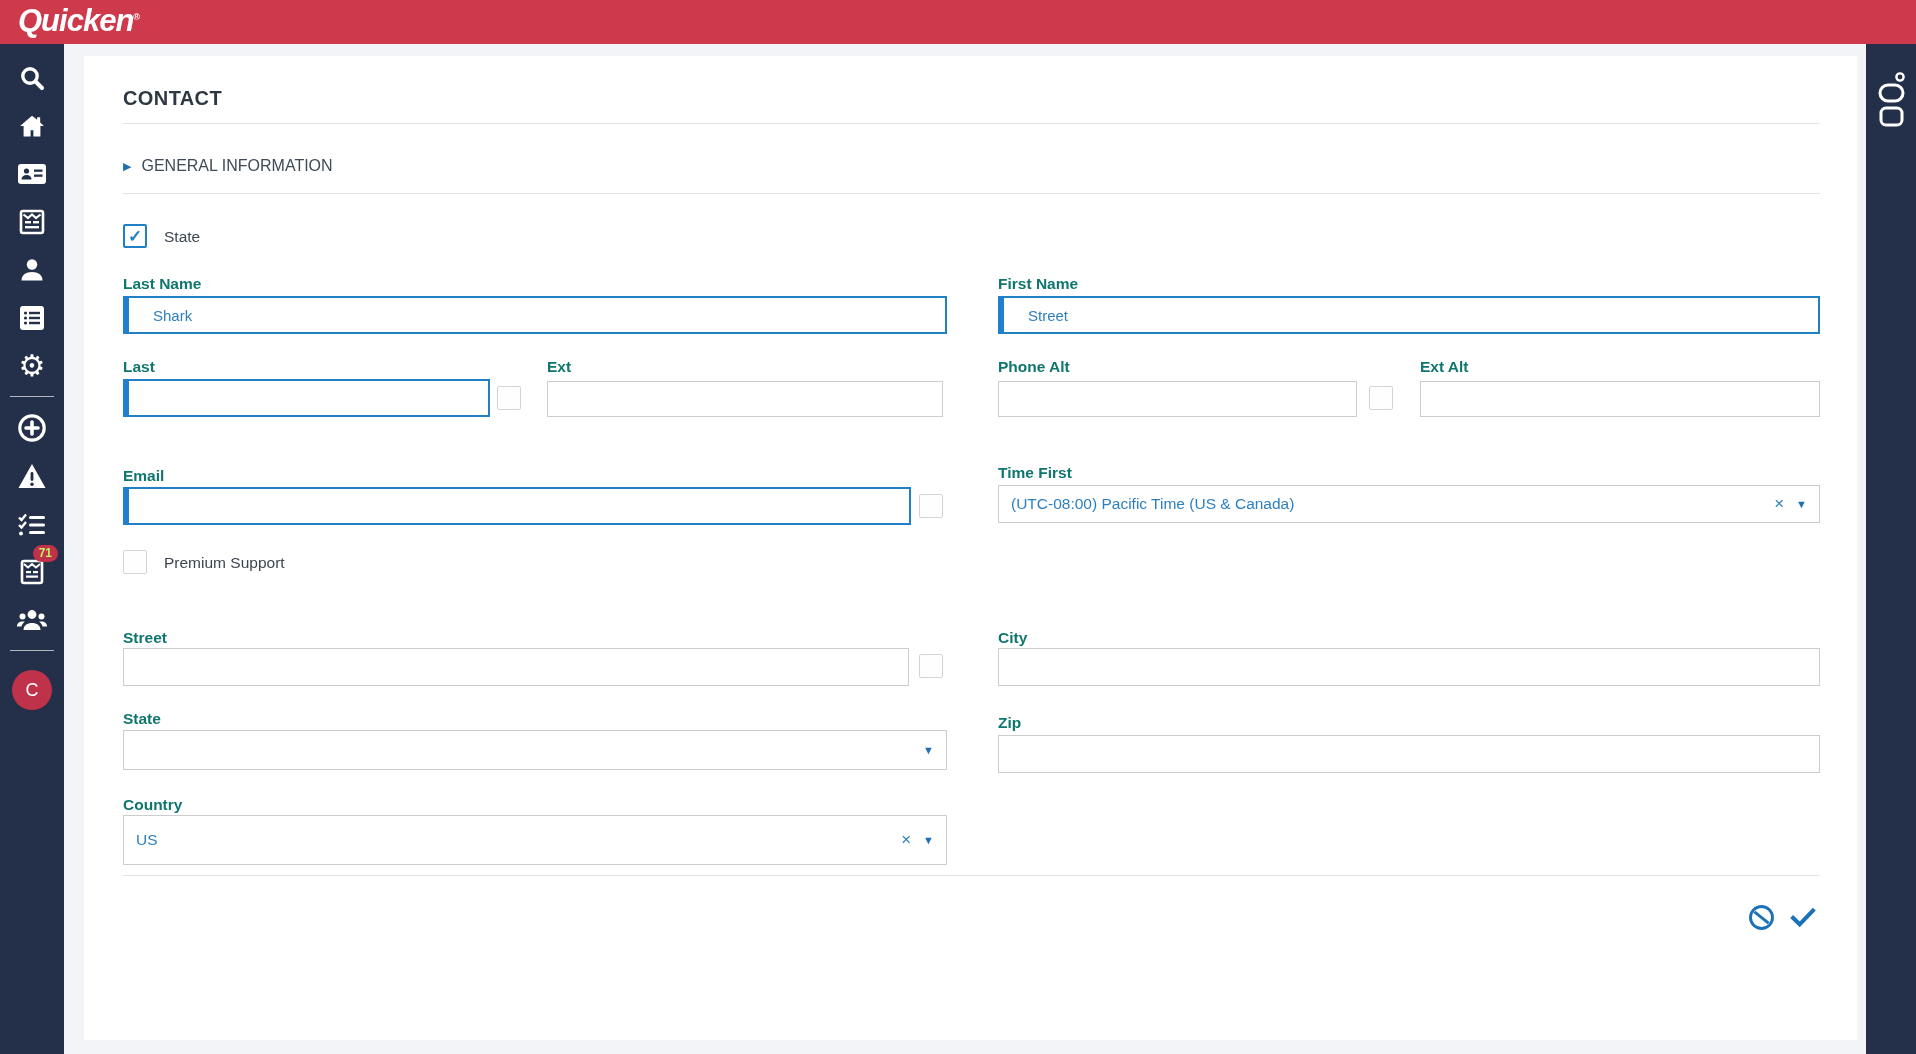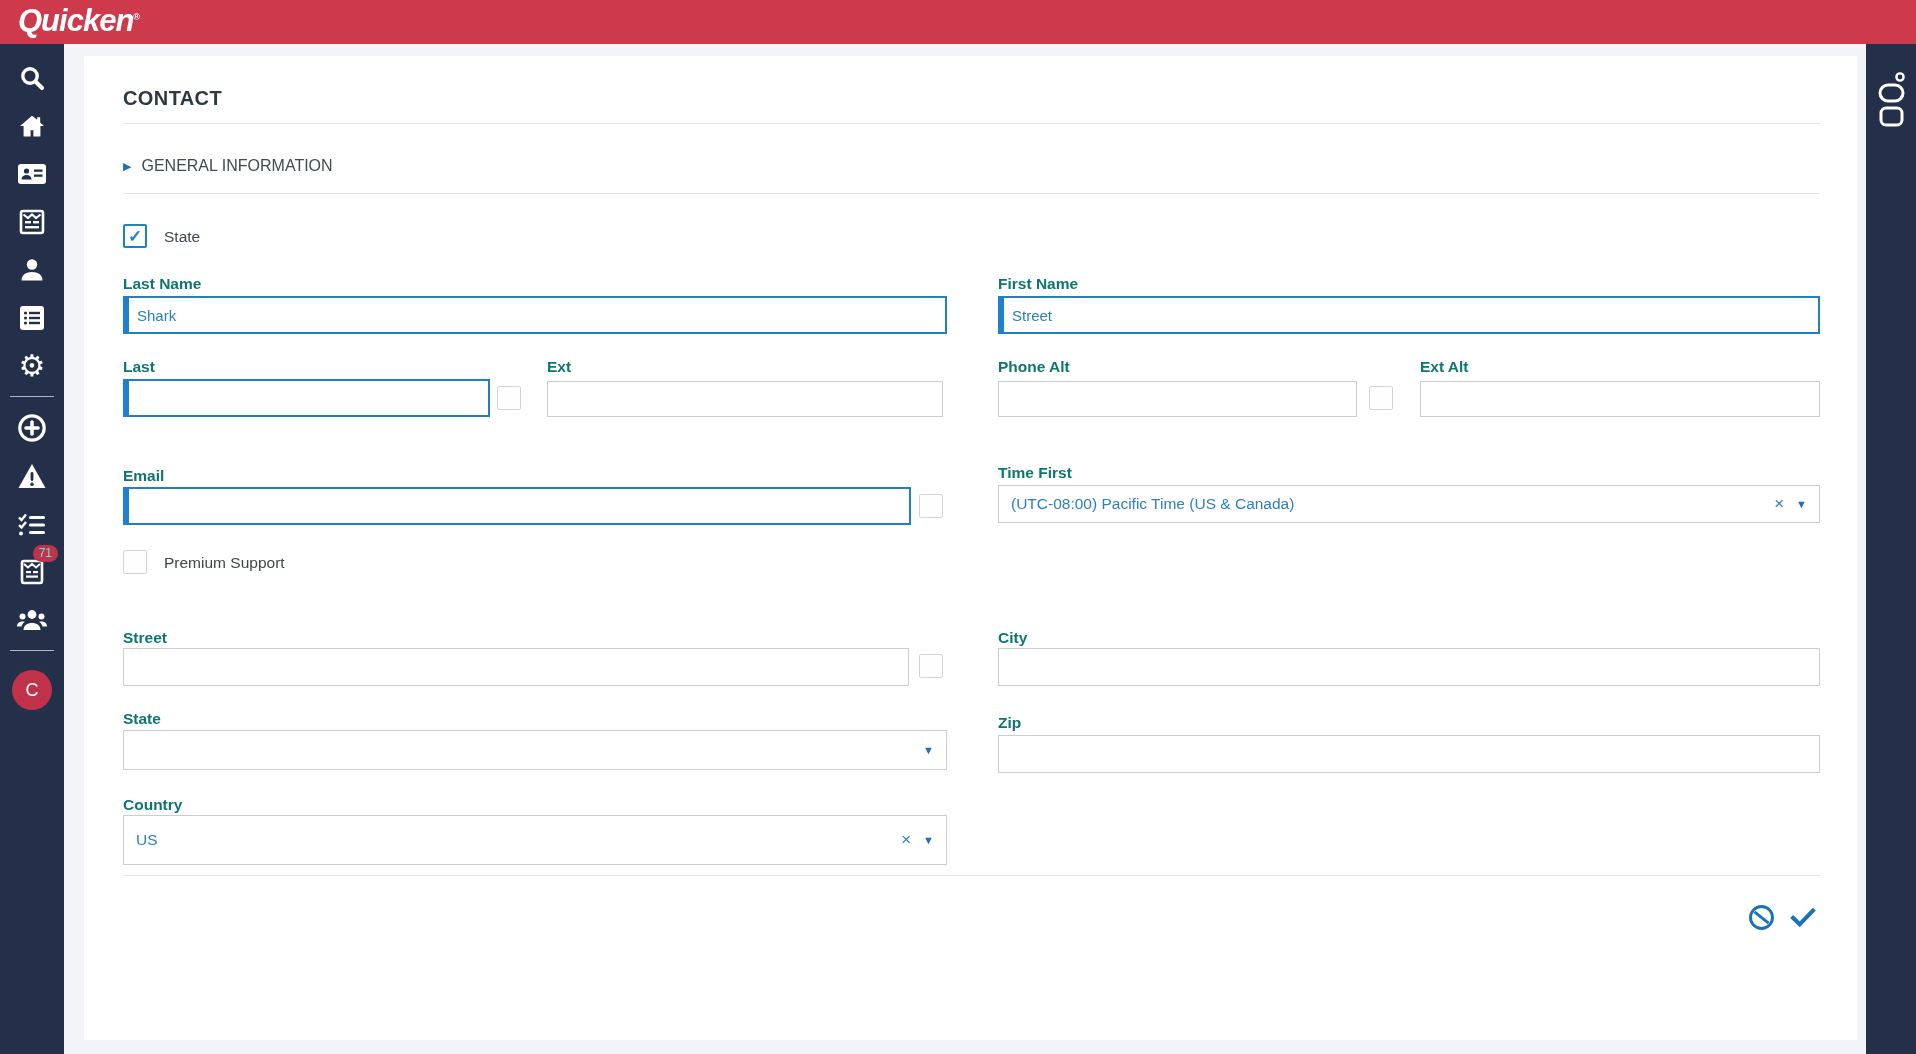--- a/index.html
+++ b/index.html
@@ -33,21 +33,21 @@
   }
   .nav-item {
     width:64px; height:48px; display:flex; align-items:center; justify-content:center;
     position:relative; cursor:pointer;
   }
   .nav-item svg { display:block; }
   .side-divider { width:44px; height:1px; background:rgba(255,255,255,.65); margin:6px 0 7px 0; }
   .gear-glyph { font-family:"DejaVu Sans", sans-serif; color:#fff; font-size:30px; line-height:1; }
   .badge {
     position:absolute; top:-3px; right:6px;
-    background:#c0314a; color:#5eead4; font-size:12px; font-weight:normal;
+    background:#c0314a; color:#bef264; font-size:12px; font-weight:bold;
     padding:2px 6px; border-radius:10px; line-height:13px;
   }
   .avatar {
     width:40px; height:40px; border-radius:50%;
     background:#c0314a; color:#fff; font-size:18px;
     display:flex; align-items:center; justify-content:center;
     margin-top:12px; cursor:pointer;
   }
 
   
@@ -77,21 +77,21 @@
 
   
   .flabel { font-size:15.5px; font-weight:bold; color:#0f766e; }
   .ti {
     position:absolute; border:1px solid #cdcdcd; background:#fff;
     font-family:"Liberation Sans", sans-serif; font-size:15px; color:#444;
     padding:0 10px; outline:none;
   }
   .ti.f-blue {
     border:2px solid #2180c4; border-left:6px solid #1f7fd0;
-    color:#2e7fbe; padding-left:8px;
+    color:#2e7fbe; padding-left:24px;
   }
   .cb {
     position:absolute; width:24px; height:24px; background:#fefefe;
     border:1px solid #d4d4d4; border-radius:2px; cursor:pointer;
   }
   .cb.big { border:2px solid #2180c4; }
   .cb.checked::after {
     content:"✓"; color:#2180c4; font-weight:bold; font-size:17px;
     display:flex; align-items:center; justify-content:center; height:100%;
   }

